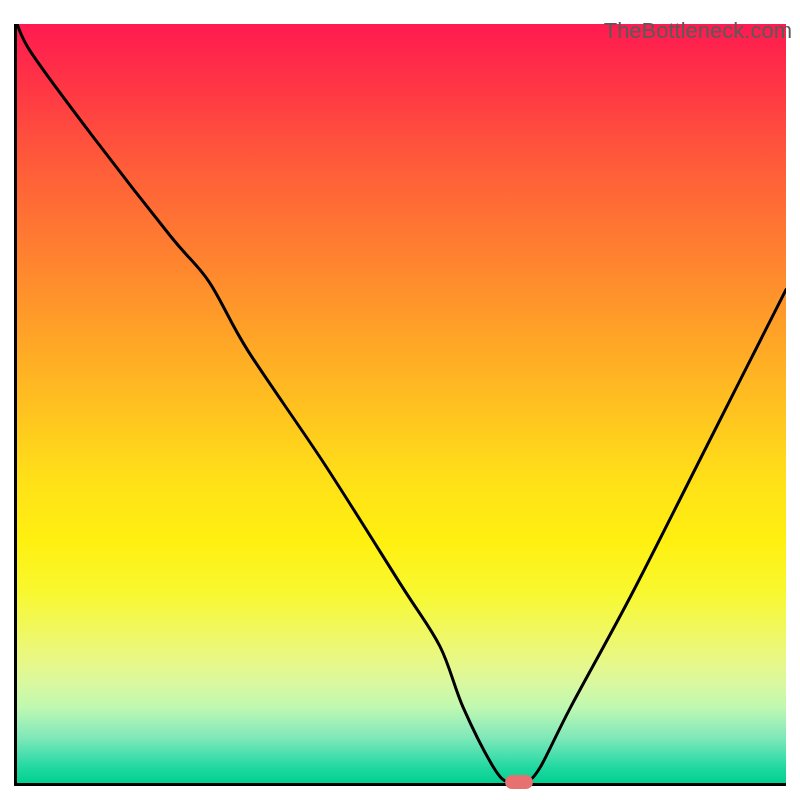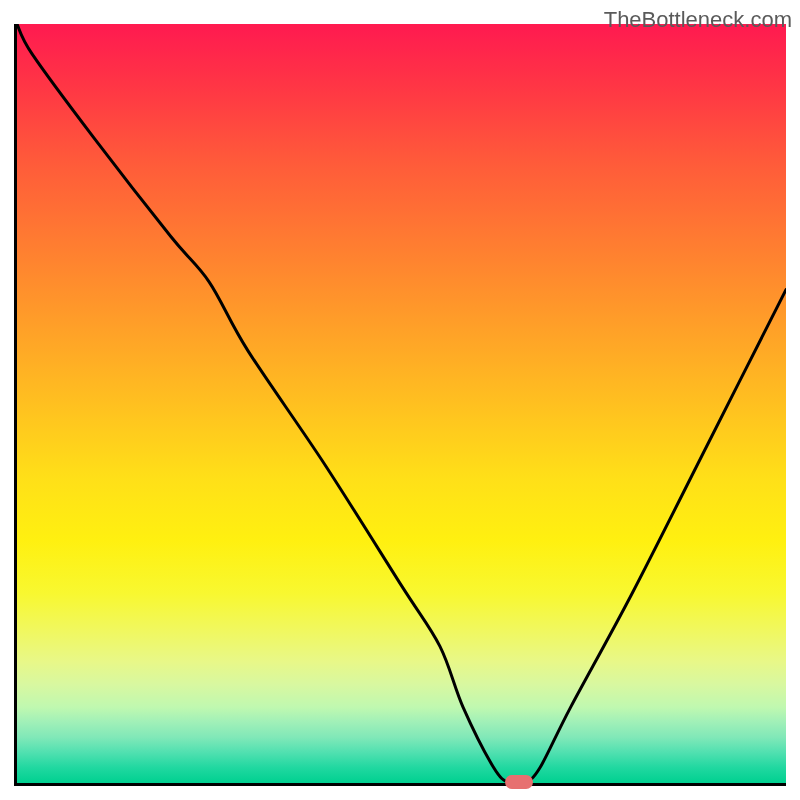--- a/index.html
+++ b/index.html
@@ -4,21 +4,21 @@
 <style>
   * { margin: 0; padding: 0; box-sizing: border-box; }
   html, body { width: 800px; height: 800px; overflow: hidden; background: #fff; }
   .chart-container {
     position: relative;
     width: 800px;
     height: 800px;
   }
   .watermark {
     position: absolute;
-    top: 7px;
+    top: 18px;
     right: 8px;
     font-family: Arial, sans-serif;
     font-size: 22px;
     color: #5a5a5a;
     font-weight: 400;
     z-index: 10;
   }
   .plot-area {
     position: absolute;
     left: 14px;

